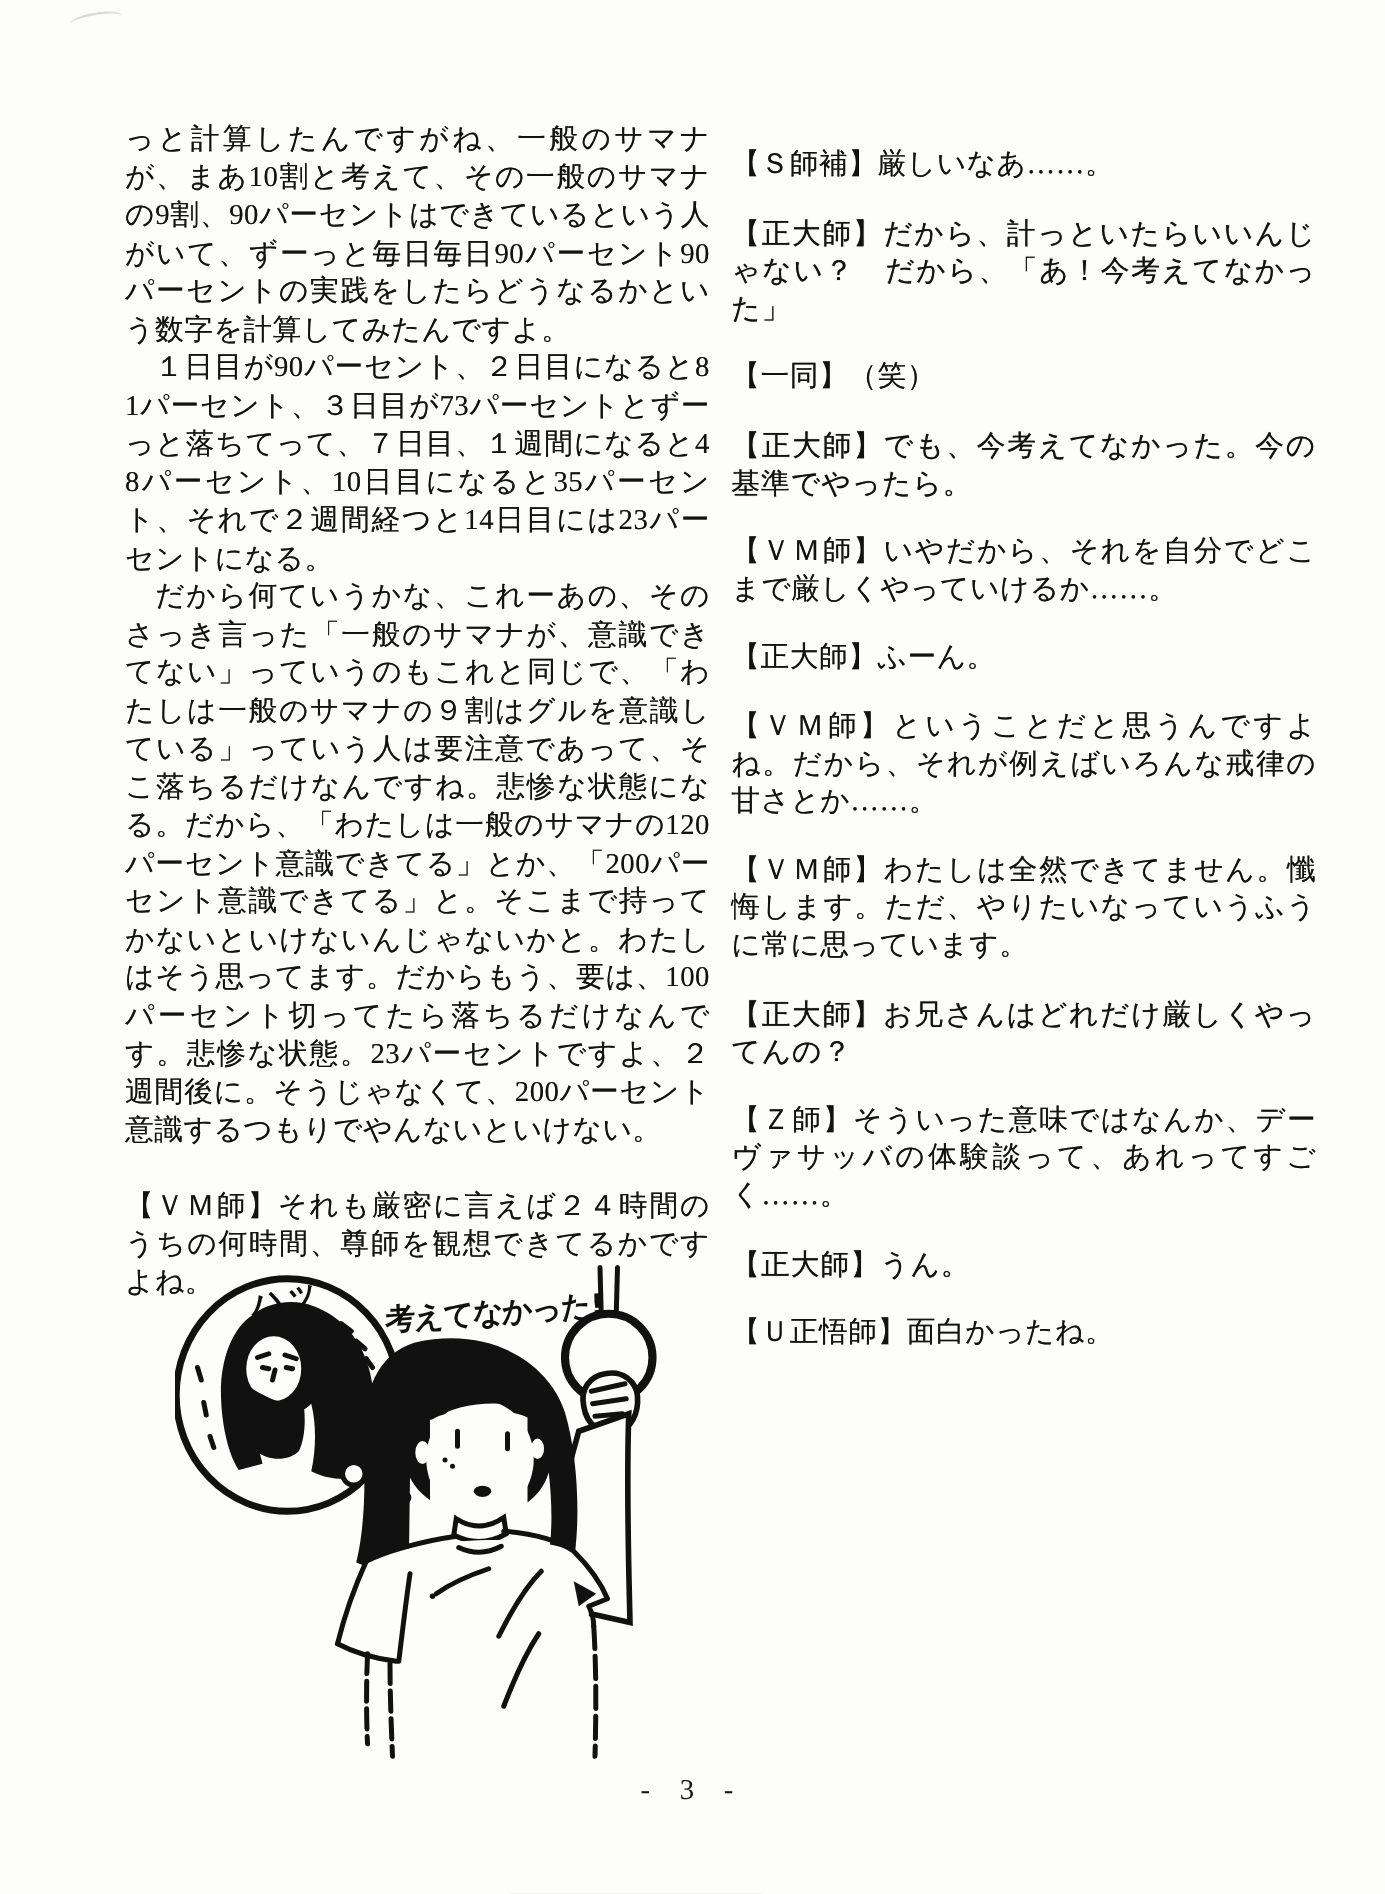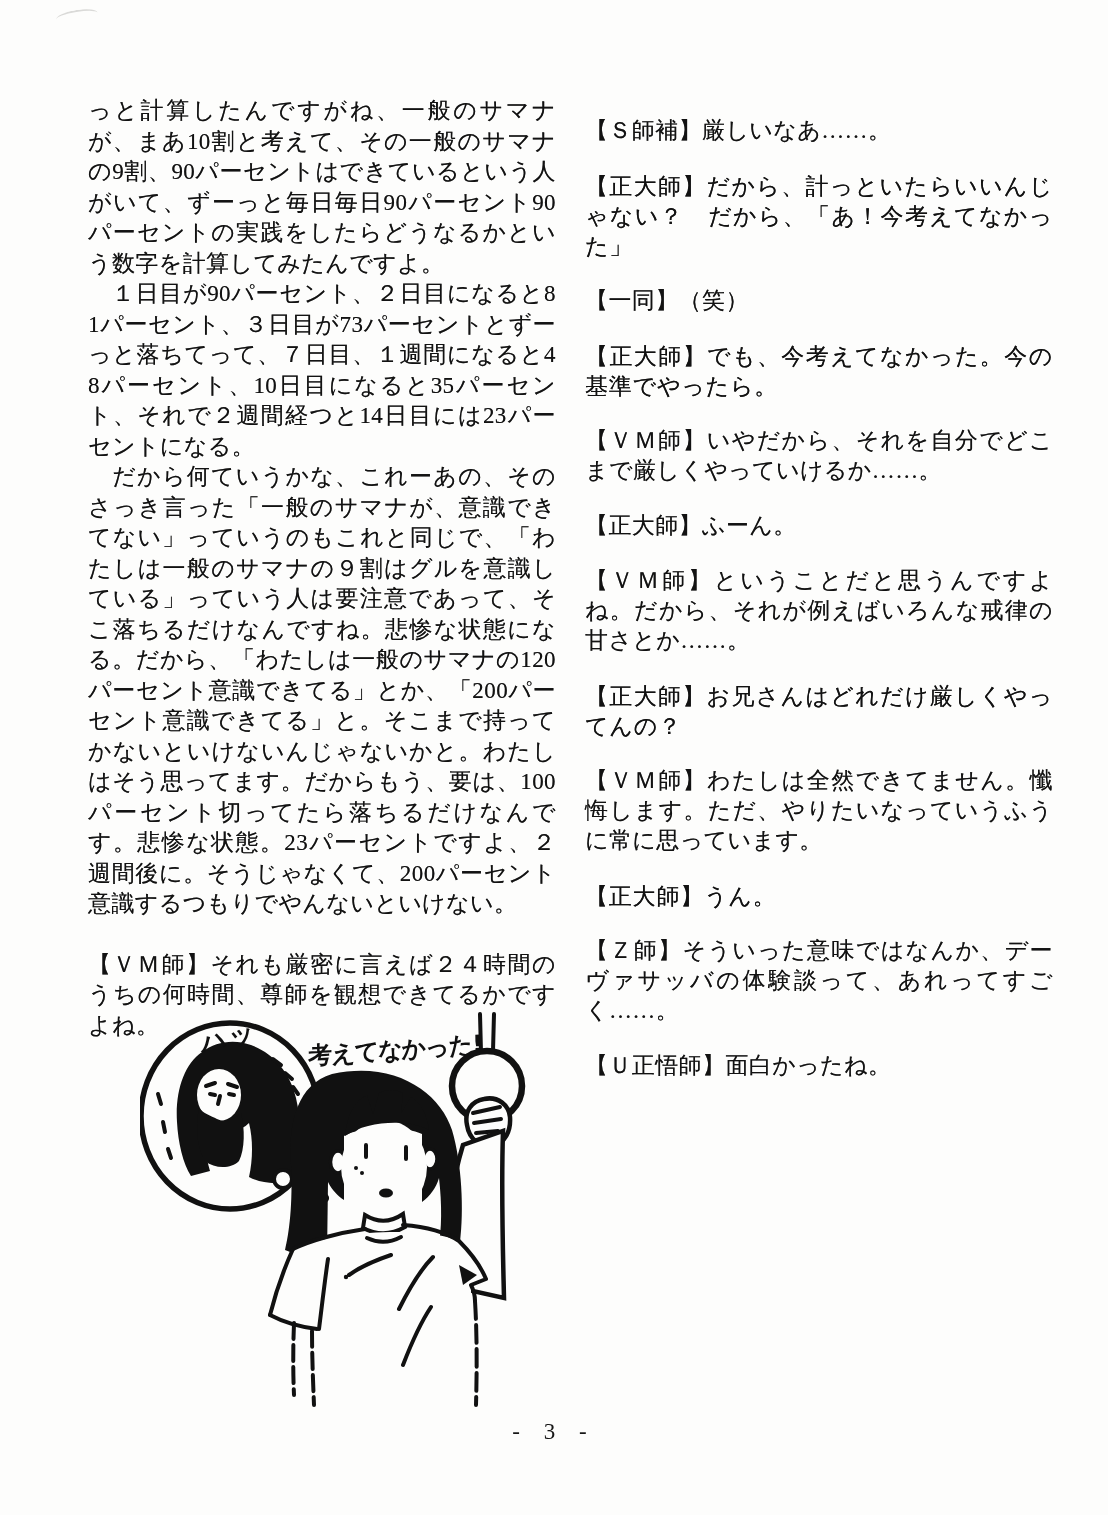--- a/index.html
+++ b/index.html
@@ -5,21 +5,21 @@
   html,body{margin:0;padding:0;background:#e8e8e6;}
   .page{
     position:relative;
     width:1108px;height:1515px;
     background:#fdfdfc;
     overflow:hidden;
     font-family:"Liberation Serif","DejaVu Serif",serif;
     color:#121212;
   }
   .col{position:absolute;}
-  .col-left{left:88px;top:96px;width:468px;}
+  .col-left{left:100px;top:96px;width:468px;}
   .col-right{left:585px;top:116px;width:468px;}
   p.para{
     margin:0;
     font-size:23px;
     line-height:30.5px;
     text-align:justify;
     text-justify:inter-character;
     word-break:break-all;
     letter-spacing:0.4px;
     text-shadow:0 0 0.5px rgba(20,20,20,.6);
@@ -72,24 +72,24 @@
   </div>
 
   <div class="col col-right">
     <p class="para">【Ｓ師補】厳しいなあ……。</p>
     <p class="para gothic">【正大師】だから、計っといたらいいんじゃない？　だから、「あ！今考えてなかった」</p>
     <p class="para">【一同】（笑）</p>
     <p class="para gothic">【正大師】でも、今考えてなかった。今の基準でやったら。</p>
     <p class="para">【ＶＭ師】いやだから、それを自分でどこまで厳しくやっていけるか……。</p>
     <p class="para">【正大師】ふーん。</p>
     <p class="para">【ＶＭ師】ということだと思うんですよね。だから、それが例えばいろんな戒律の甘さとか……。</p>
+    <p class="para">【ＶＭ師】わたしは全然できてません。懺悔します。ただ、やりたいなっていうふうに常に思っています。</p>
     <p class="para gothic">【正大師】お兄さんはどれだけ厳しくやってんの？</p>
-    <p class="para">【ＶＭ師】わたしは全然できてません。懺悔します。ただ、やりたいなっていうふうに常に思っています。</p>
+    <p class="para">【Ｚ師】そういった意味ではなんか、デーヴァサッバの体験談って、あれってすごく……。</p>
     <p class="para gothic">【正大師】うん。</p>
-    <p class="para">【Ｚ師】そういった意味ではなんか、デーヴァサッバの体験談って、あれってすごく……。</p>
     <p class="para">【Ｕ正悟師】面白かったね。</p>
   </div>
 
   <div class="illustration">
     <svg width="420" height="410" viewBox="0 0 420 410">
 
       <ellipse class="paper" cx="90" cy="104" rx="89" ry="93" stroke="#111" stroke-width="5.5"></ellipse>
 
       <path class="fill-ink" d="M62,40 C44,52 35,80 37,110 C38,130 43,152 51,164 L70,159 C63,133 61,111 65,93 C71,105 79,113 89,117 C97,119 103,117 109,111 C113,127 113,147 109,165 C122,172 140,173 153,168 C161,143 162,111 156,86 C150,60 133,41 111,33 C95,27 76,29 62,40 Z"></path>
 

